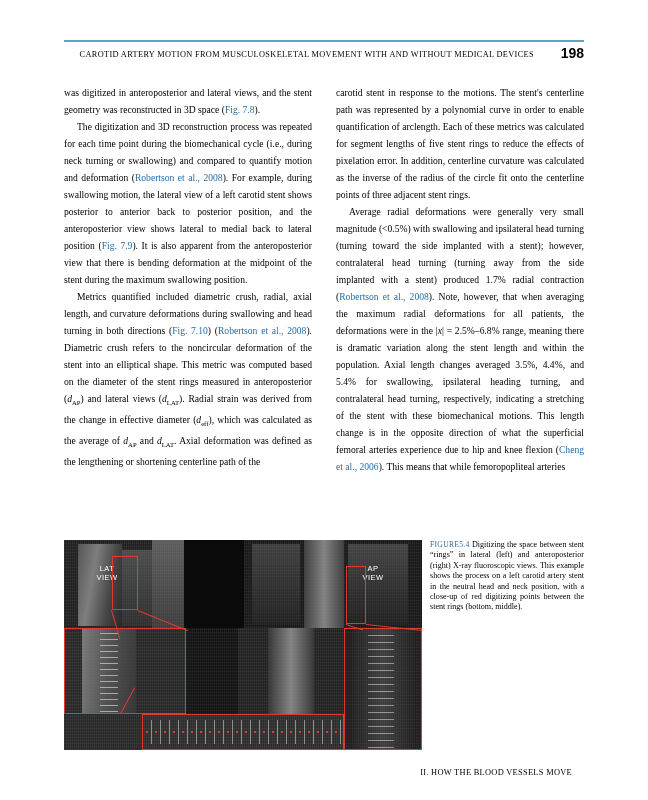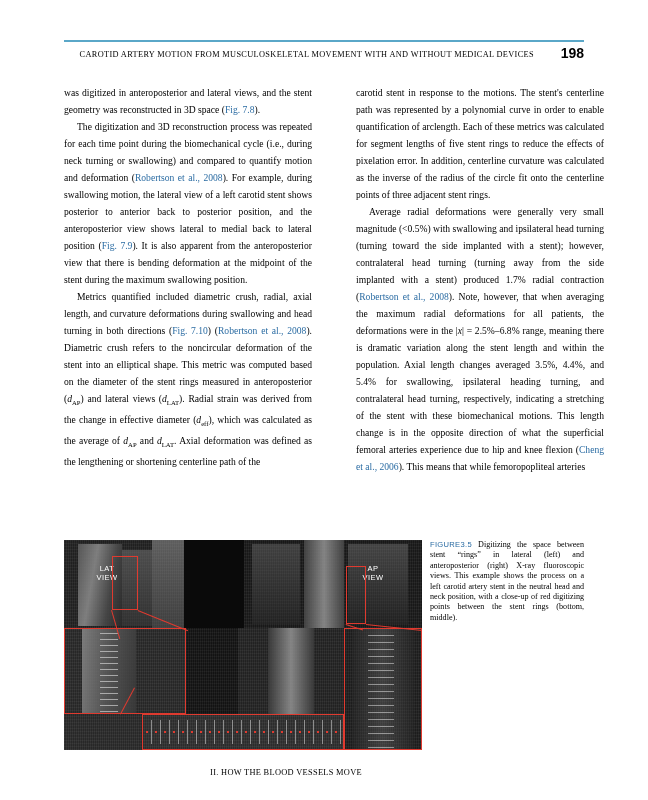--- a/index.html
+++ b/index.html
@@ -54,21 +54,21 @@
     position: absolute;
     top: 72px;
     width: 248px;
     font-size: 9.6px;
     line-height: 17px;
     text-align: justify;
     text-justify: inter-word;
     hyphens: auto;
   }
   .col.left  { left: 64px; }
-  .col.right { left: 336px; margin-left: 20px; }
+  .col.right { left: 336px; }
 
   .col p {
     margin: 0;
     text-indent: 13px;
   }
   .col p.first { text-indent: 0; }
 
   .ref { color: #2b6ca3; }
   .ital { font-style: italic; }
   sub { font-size: 6.7px; }
@@ -119,31 +119,31 @@
     position: absolute;
     left: 430px; top: 528px;
     width: 154px;
     font-size: 8.1px;
     line-height: 10.4px;
     text-align: justify;
     color: #000;
   }
   .caption .fignum {
     color: #2b6ca3;
-    font-family: Liberation Sans, sans-serif;
+    font-family: Liberation Serif, serif;
     font-size: 7.6px;
     letter-spacing: 0.3px;
   }
 
   
   .footer {
     position: absolute;
     left: 0; top: 756px;
     width: 572px;
-    text-align: center;
+    text-align: right;
     font-size: 8.4px;
     letter-spacing: 0.3px;
     font-variant: small-caps;
     text-transform: uppercase;
   }
 </style>
 </head>
 <body>
 
 <div class="page">
@@ -227,19 +227,19 @@
     <div class="red-box" style="left:280px; top:88px; width:78px; height:122px;"></div>
 
     <div class="red-line" style="left:48px; top:70px; width:30px; transform:rotate(74deg);"></div>
     <div class="red-line" style="left:74px; top:70px; width:54px; transform:rotate(22deg);"></div>
     <div class="red-line" style="left:282px; top:84px; width:18px; transform:rotate(18deg);"></div>
     <div class="red-line" style="left:302px; top:84px; width:58px; transform:rotate(6deg);"></div>
     <div class="red-line" style="left:56px; top:174px; width:30px; transform:rotate(-62deg);"></div>
   </div>
 
   <div class="caption">
-    <span class="fignum">FIGURE</span><span class="fignum num">3.5</span>
+    <span class="fignum">FIGURE</span><span class="fignum num">5.4</span>
     <span>Digitizing the space between stent “rings” in lateral (left) and anteroposterior (right) X-ray fluoroscopic views. This example shows the process on a left carotid artery stent in the neutral head and neck position, with a close-up of red digitizing points between the stent rings (bottom, middle).</span>
   </div>
 
   <div class="footer">II. How the blood vessels move</div>
 
 </div>
 
 </body></html>

